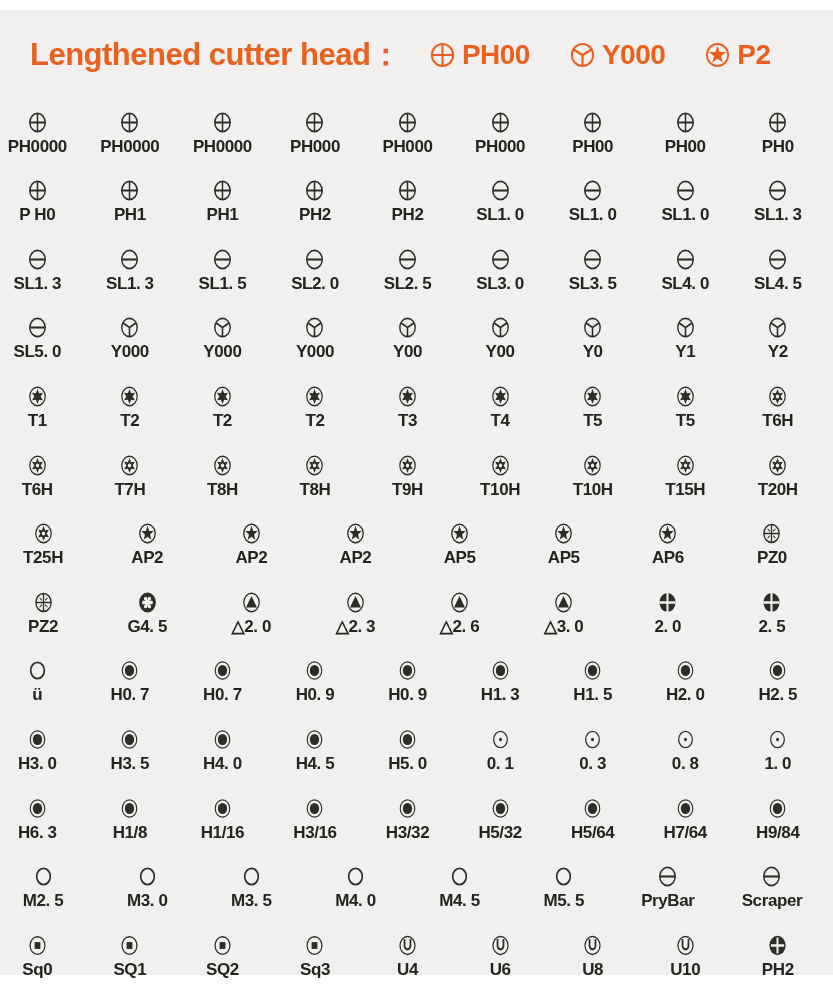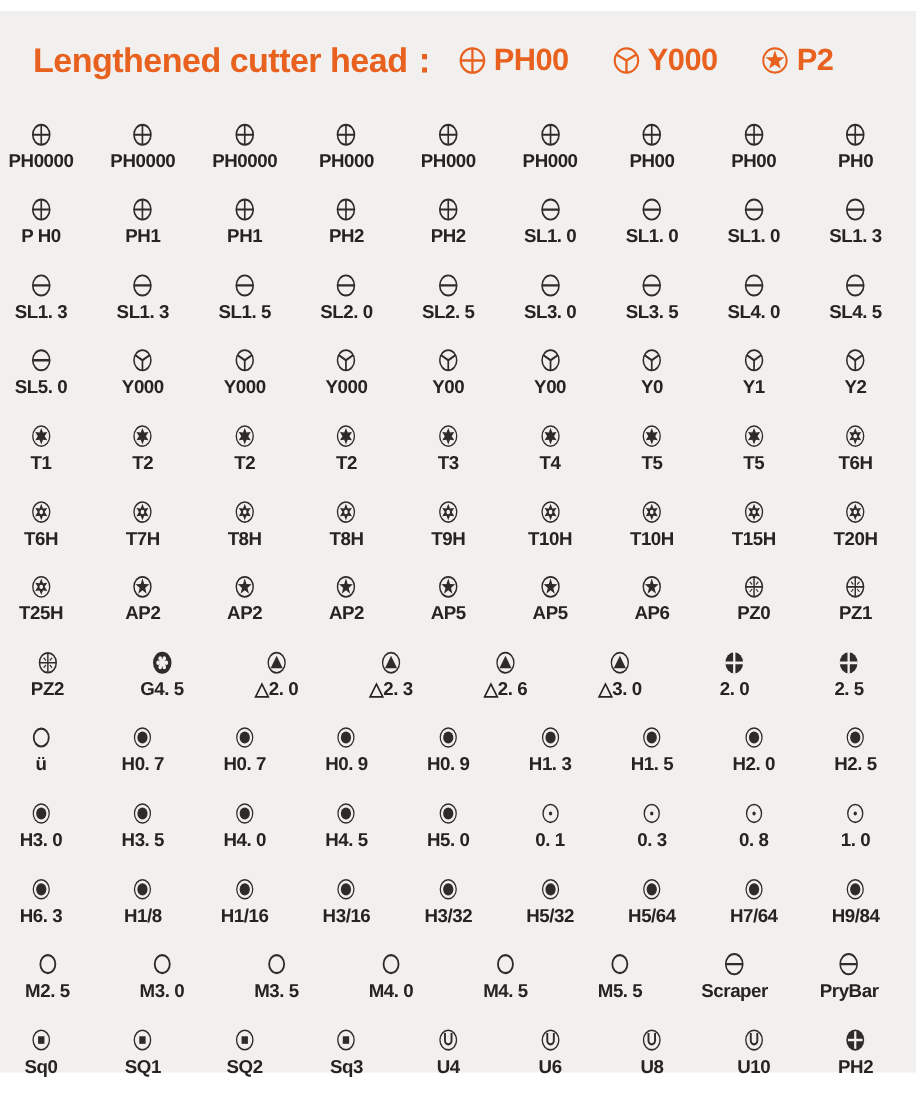--- a/index.html
+++ b/index.html
@@ -4,21 +4,21 @@
 <style>
   html,body{margin:0;padding:0;background:#fff;}
   .page{
     position:relative;width:833px;height:1000px;background:#ffffff;
     font-family:"Liberation Sans",sans-serif;overflow:hidden;
   }
   .canvas{
     position:absolute;top:10px;left:0;width:833px;height:965px;background:#f1f0ee;
   }
   .header{
-    display:flex;padding:24px 16px 0 30px;
+    display:flex;padding:24px 16px 0 30px;gap:13px;
   }
   .title{
     margin:0;font-size:31px;font-weight:700;letter-spacing:-0.5px;white-space:nowrap;
   }
   .legend{display:flex;align-items:center;gap:38px;margin-left:14px;}
   .legend-item{display:flex;align-items:center;gap:5px;}
   .legend-icon{display:flex;align-items:center;}
   .legend-label{font-size:28px;font-weight:700;letter-spacing:-0.5px;}
   .grid{margin-top:12px;padding:0 30px 0 12px;}
   .grid-row{display:flex;height:68.6px;gap:42px;}
@@ -646,30 +646,20 @@
           <div class="cell">
             <span class="bit-icon">
               <svg viewBox="0 0 24 24" width="21" height="25" preserveAspectRatio="none" aria-hidden="true">
                 <circle cx="12" cy="12" r="8.7" fill="none" stroke="#2e2c28" stroke-width="1.5"></circle>
                 <path d="M12 3.3 V20.7 M3.3 12 H20.7" stroke="#2e2c28" stroke-width="1.5" fill="none"></path>
                 <path d="M14 10 L16.4 7.6 M14 14 L16.4 16.4 M10 10 L7.6 7.6 M10 14 L7.6 16.4" stroke="#2e2c28" stroke-width="1.1" fill="none"></path>
               </svg>
             </span>
             <div class="bit-label">PZ0</div>
           </div>
-          <div class="cell">
-            <span class="bit-icon">
-              <svg viewBox="0 0 24 24" width="21" height="25" preserveAspectRatio="none" aria-hidden="true">
-                <circle cx="12" cy="12" r="8.7" fill="none" stroke="#2e2c28" stroke-width="1.5"></circle>
-                <path d="M12 3.3 V20.7 M3.3 12 H20.7" stroke="#2e2c28" stroke-width="1.5" fill="none"></path>
-                <path d="M14 10 L16.4 7.6 M14 14 L16.4 16.4 M10 10 L7.6 7.6 M10 14 L7.6 16.4" stroke="#2e2c28" stroke-width="1.1" fill="none"></path>
-              </svg>
-            </span>
-            <div class="bit-label">PZ1</div>
-          </div>
         </div>
         <div class="grid-row">
           <div class="cell">
             <span class="bit-icon">
               <svg viewBox="0 0 24 24" width="21" height="25" preserveAspectRatio="none" aria-hidden="true">
                 <circle cx="12" cy="12" r="8.7" fill="none" stroke="#2e2c28" stroke-width="1.5"></circle>
                 <path d="M12 3.3 V20.7 M3.3 12 H20.7" stroke="#2e2c28" stroke-width="1.5" fill="none"></path>
                 <path d="M14 10 L16.4 7.6 M14 14 L16.4 16.4 M10 10 L7.6 7.6 M10 14 L7.6 16.4" stroke="#2e2c28" stroke-width="1.1" fill="none"></path>
               </svg>
             </span>
@@ -1042,30 +1032,30 @@
             </span>
             <div class="bit-label">M5. 5</div>
           </div>
           <div class="cell">
             <span class="bit-icon">
               <svg viewBox="0 0 24 24" width="21" height="25" preserveAspectRatio="none" aria-hidden="true">
                 <circle cx="12" cy="12" r="8.8" fill="none" stroke="#2e2c28" stroke-width="1.7"></circle>
                 <path d="M3.6 12 H20.4" stroke="#2e2c28" stroke-width="2" fill="none"></path>
               </svg>
             </span>
+            <div class="bit-label">PryBar</div>
+          </div>
+          <div class="cell">
+            <span class="bit-icon">
+              <svg viewBox="0 0 24 24" width="21" height="25" preserveAspectRatio="none" aria-hidden="true">
+                <circle cx="12" cy="12" r="8.8" fill="none" stroke="#2e2c28" stroke-width="1.7"></circle>
+                <path d="M3.6 12 H20.4" stroke="#2e2c28" stroke-width="2" fill="none"></path>
+              </svg>
+            </span>
             <div class="bit-label">Scraper</div>
-          </div>
-          <div class="cell">
-            <span class="bit-icon">
-              <svg viewBox="0 0 24 24" width="21" height="25" preserveAspectRatio="none" aria-hidden="true">
-                <circle cx="12" cy="12" r="8.8" fill="none" stroke="#2e2c28" stroke-width="1.7"></circle>
-                <path d="M3.6 12 H20.4" stroke="#2e2c28" stroke-width="2" fill="none"></path>
-              </svg>
-            </span>
-            <div class="bit-label">PryBar</div>
           </div>
         </div>
         <div class="grid-row">
           <div class="cell">
             <span class="bit-icon">
               <svg viewBox="0 0 24 24" width="21" height="25" preserveAspectRatio="none" aria-hidden="true">
                 <circle cx="12" cy="12" r="8.5" fill="none" stroke="#2e2c28" stroke-width="1.4"></circle>
                 <rect x="8.7" y="8.7" width="6.6" height="6.6" fill="#2e2c28"></rect>
               </svg>
             </span>

